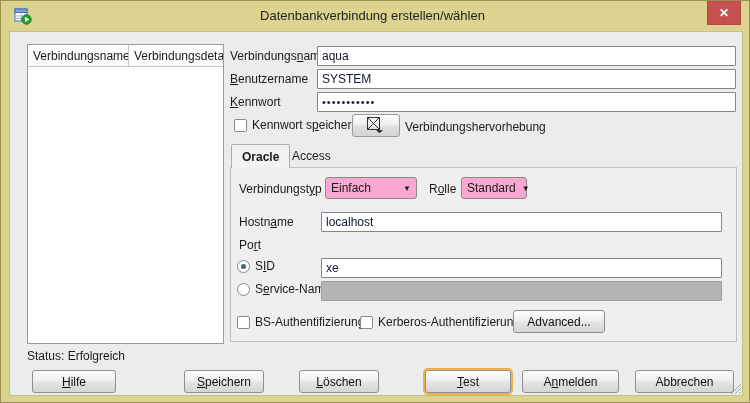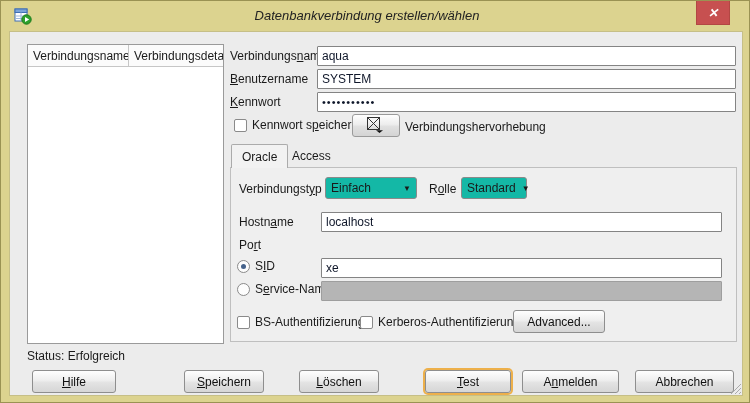--- a/index.html
+++ b/index.html
@@ -6,21 +6,21 @@
   * { box-sizing:border-box; }
   .window {
     position:relative; width:750px; height:403px;
     background:#dcd38f;
     border:1px solid #9a9253;
     font-family:"Liberation Sans", sans-serif;
     font-size:12px; color:#1a1a1a;
     overflow:hidden;
   }
   
-  .titlebar { position:absolute; left:0; top:0; right:16px; height:30px;font-style:italic; }
+  .titlebar { position:absolute; left:0; top:0; right:5px; height:30px; }
   .title { position:absolute; left:0; right:0; top:7px; text-align:center; font-size:13px; color:#222; }
   .app-icon { position:absolute; left:13px; top:6px; width:18px; height:18px; }
   .close-btn {
     position:absolute; right:3px; top:0; width:34px; height:24px;
     background:#c75050; border:1px solid #b24743; border-top:none;
     color:#fff; font-weight:bold; font-size:12px;
     display:flex; align-items:center; justify-content:center; cursor:default;
   }
   
   .content {
@@ -60,30 +60,30 @@
     border:1px solid #9a9a9a; border-radius:3px;
     display:flex; align-items:center; justify-content:center;
   }
   
   .tab {
     position:absolute; top:112px; height:24px; padding:0 10px;
     display:flex; align-items:center; justify-content:center; font-size:12px;
   }
   .tab.active {
     left:221px; background:#f2f2f2; border:1px solid #ababab; border-bottom:none;
-    border-radius:2px 2px 0 0; font-weight:normal; z-index:2;
+    border-radius:2px 2px 0 0; font-weight:bold; z-index:2;
   }
   .tab.inactive { left:272px; }
   .tab-panel {
     position:absolute; left:220px; top:135px; width:507px; height:175px;
     background:#efefef; border:1px solid #bfbfbf;
   }
   
   .combo {
-    position:absolute; height:22px; background:#14b8a6;
+    position:absolute; height:22px; background:#f9a8d4;
     border:1px solid #8a8a8a; border-radius:3px;
     display:flex; align-items:center; justify-content:space-between;
     padding:0 5px; font-size:12px;
   }
   .combo .arrow { font-size:8px; color:#1a1a1a; margin-left:6px; }
   
   .btn {
     position:absolute; height:23px;
     background:linear-gradient(#fefefe,#eeeeee 45%,#e3e3e3 55%,#d6d6d6);
     border:1px solid #8e8e8e; border-radius:3px;

